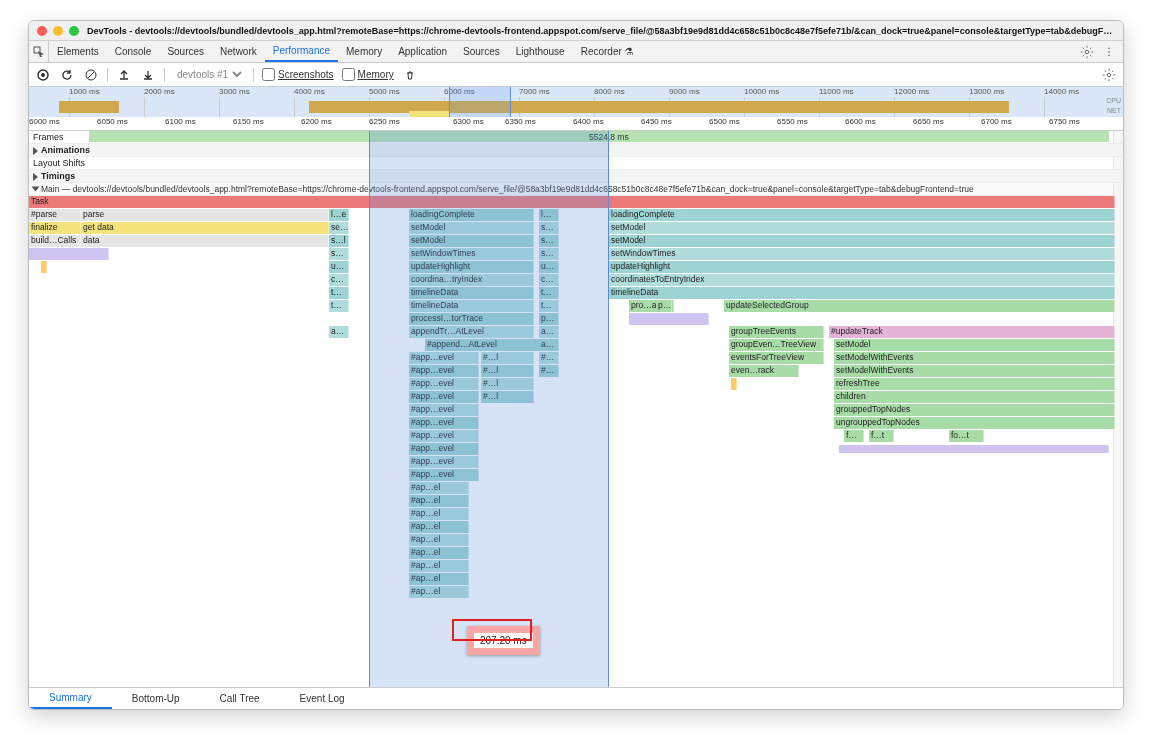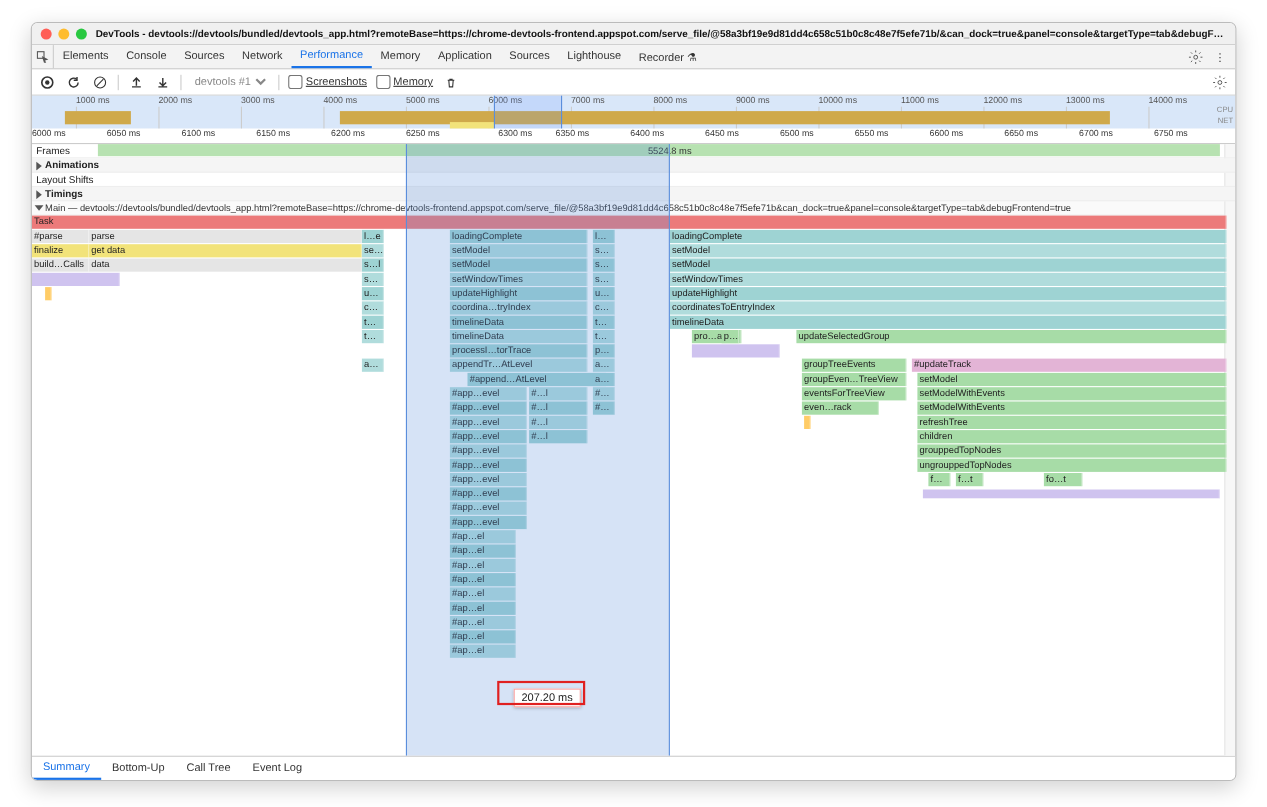--- a/index.html
+++ b/index.html
@@ -45,24 +45,24 @@
 .c-red { background: #ec7a7a; }
 .c-orange { background: #ffcc66; }
 .c-yellow { background: #f2e37a; }
 .c-purple { background: #e5e5e5; }
 .c-teal { background: #9ed3d3; }
 .c-lteal { background: #b0dcdc; }
 .c-green { background: #a7dca7; }
 .c-lpurple { background: #cfc3ef; }
 .c-pink { background: #e3b4d6; }
 .selection-overlay { position: absolute; top: 0; bottom: 0; background: rgba(90,142,220,.25); pointer-events: none; border-left: 1px solid #5a8edc; border-right: 1px solid #5a8edc; }
-.tooltip { position: absolute; background: #fff; border: 1px solid #fca5a5; padding: 2px 6px; font-size: 10px; color: #222; box-shadow: 0 1px 3px rgba(0,0,0,.3); }
+.tooltip { position: absolute; background: #fff; border: 7px solid #fca5a5; padding: 2px 6px; font-size: 10px; color: #222; box-shadow: 0 1px 3px rgba(0,0,0,.3); }
 .red-box { position: absolute; border: 2px solid #e02020; }
 .bottom-tabs { height: 22px; border-top: 1px solid #ccc; display: flex; align-items: center; font-size: 10px; background: #fff; }
-.btab { padding: 4px 10px; cursor: pointer; color: #333; }
+.btab { padding: 4px 20px; cursor: pointer; color: #333; }
 .btab.active { color: #1a73e8; border-bottom: 2px solid #1a73e8; }
 .scrollbar-v { position: absolute; right: 0; top: 0; bottom: 0; width: 10px; background: #f7f7f7; border-left: 1px solid #e5e5e5; }
 .duration-center { position: absolute; font-size: 8.5px; color: #333; }
 </style>
 </head>
 <body>
 
 <div class="window">
 
   <div class="titlebar">

